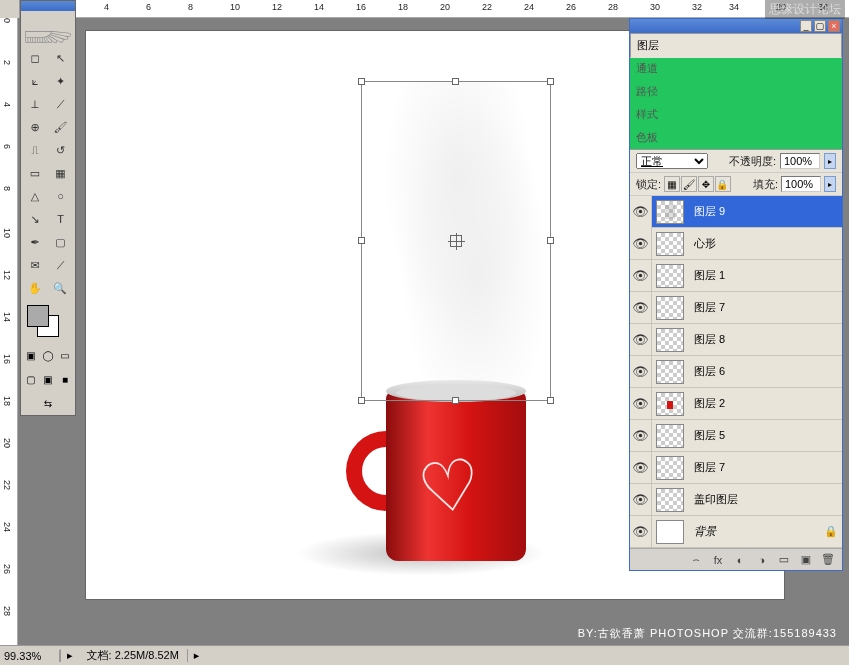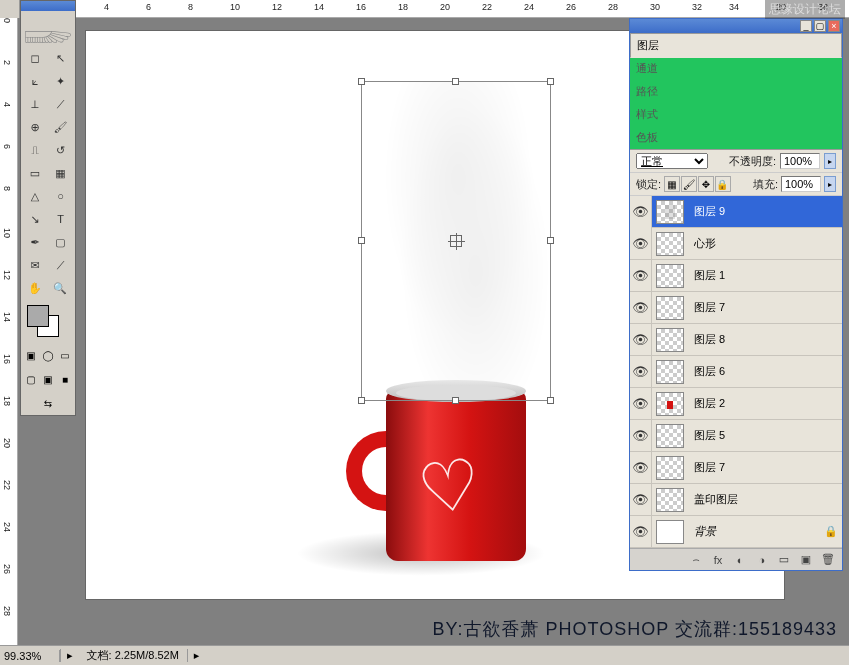--- a/index.html
+++ b/index.html
@@ -82,21 +82,21 @@
 .pf-ic { width: 16px; height: 16px; display: flex; align-items: center; justify-content: center; font-size: 11px; color: #444; }
 
 
 .status { position: absolute; bottom: 0; left: 0; width: 100%; height: 20px; background: #d4d0c8; border-top: 1px solid #999; display: flex; align-items: center; font-size: 11px; }
 .status .zoom { width: 60px; padding-left: 4px; border-right: 1px solid #999; }
 .status .doc { padding: 0 8px; }
 .status .arrow { padding: 0 6px; border-left: 1px solid #999; }
 
 
 .wm-right { position: absolute; top: 0; right: 4px; font-size: 12px; color: #ddd; background: rgba(50,50,50,0.4); padding: 1px 4px; }
-.wm-bottom { position: absolute; bottom: 24px; right: 12px; font-size: 18px; color: #0f172a; letter-spacing: 1px; }
+.wm-bottom { position: absolute; bottom: 24px; right: 12px; font-size: 11px; color: #ffffff; letter-spacing: 1px; }
 </style>
 </head>
 <body>
 
 <div class="top-ruler">
   <div class="ruler-corner"></div>
   <div class="ruler-marks" id="ruler-h">
       <span class="ruler-num" style="left: 0px;">0</span>
       <span class="ruler-num" style="left: 42px;">2</span>
       <span class="ruler-num" style="left: 84px;">4</span>

